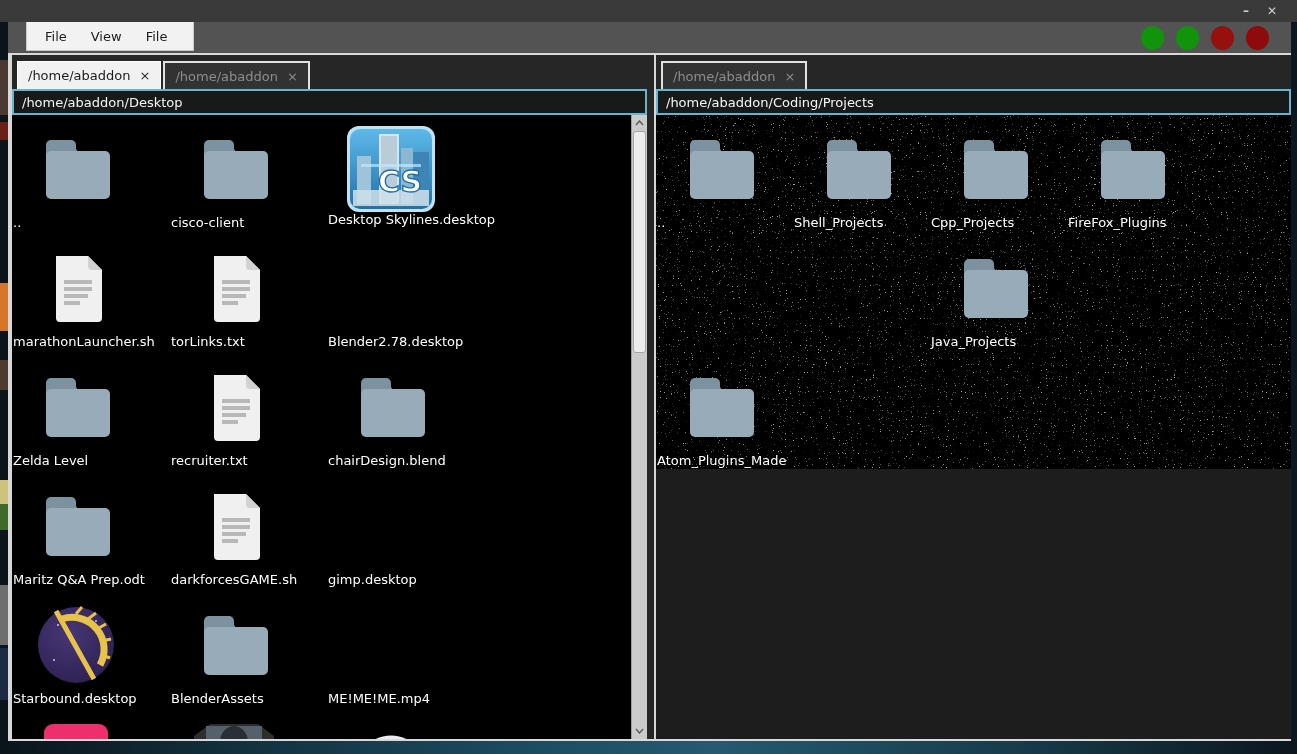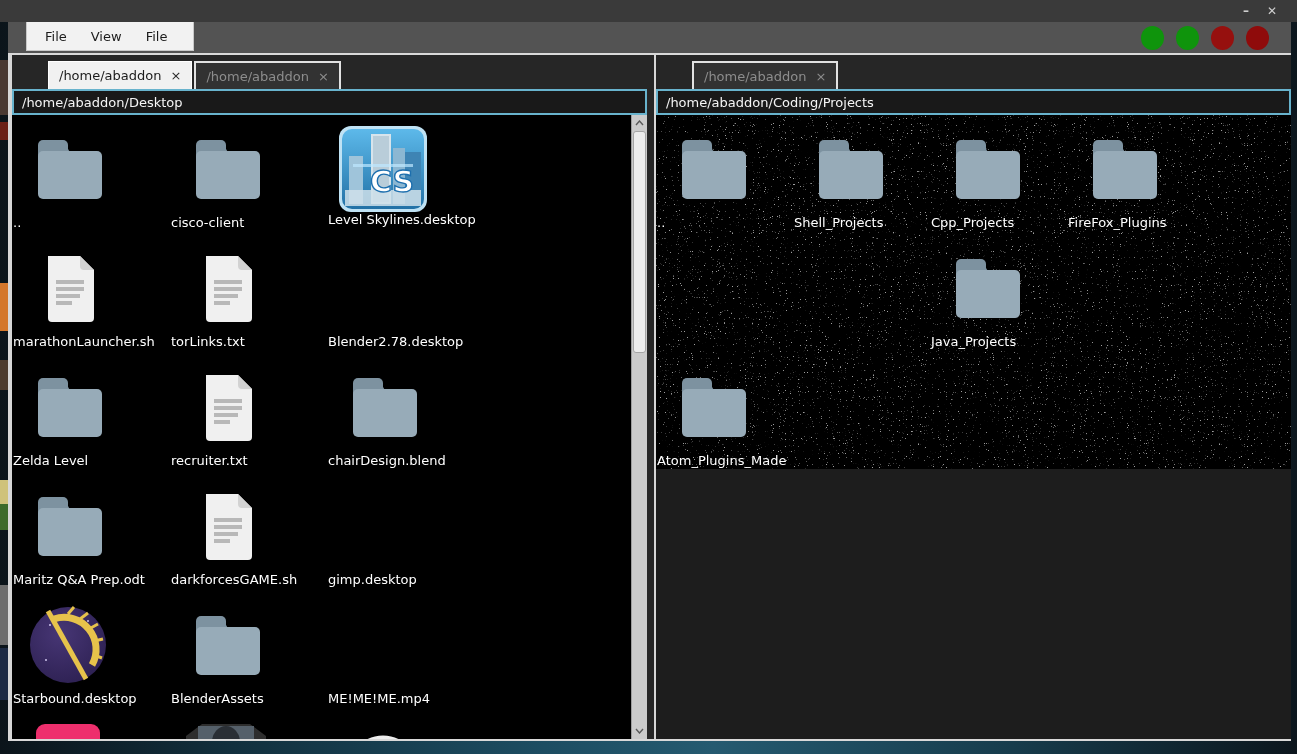--- a/index.html
+++ b/index.html
@@ -33,40 +33,40 @@
   .indicator { width:23px; height:24px; border-radius:50%; }
 
   .main { position:absolute; left:0; top:31px; right:0; bottom:0;
     border:2px solid #d9d9d9; background:#262626; }
 
   .pane { position:absolute; top:0; bottom:0; border-left:2px solid #d6d6d6;
     display:flex; flex-direction:column; }
   .pane-left  { left:0;   width:637px; }
   .pane-right { left:644px; width:637px; }
 
-  .tabstrip { height:34px; background:#262626; display:flex; align-items:flex-end; padding-left:36px; }
+  .tabstrip { height:34px; background:#262626; display:flex; align-items:flex-end; padding-left:5px; }
   .tab { height:28px; display:flex; align-items:center; padding:0 10px; font-size:13px;
     margin-right:2px; cursor:default; }
   .tab.active { background:#f1f1f1; color:#1b1b1b; border:1px solid #ffffff; border-bottom:none; }
   .tab.inactive { background:#323232; color:#8d8d8d; border:2px solid #e2e2e2; border-bottom:none; }
   .tab-label { white-space:nowrap; }
   .tab-close { margin-left:9px; font-size:13px; }
   .tab.active .tab-close { color:#2a2a2a; }
   .tab.inactive .tab-close { color:#8d8d8d; }
 
   .pathbar { height:26px; background:#191919; border:2px solid #68b3cd; color:#f5f5f5;
     font-size:13px; display:flex; align-items:center; padding-left:8px; white-space:nowrap; }
 
   .pane-content { position:relative; flex:1; overflow:hidden; }
   .pane-left  .pane-content { background:#000; }
   .pane-right .pane-content { background:#1d1d1d; }
   .noise-layer { position:absolute; left:0; top:0; width:100%; height:354px; display:block; }
 
   .cell { position:absolute; width:152px; cursor:default; }
-  .icon-box { width:96px; height:80px; margin-left:0;padding-left:16px; }
+  .icon-box { width:96px; height:80px; margin-left:8px;padding-left:16px; }
   .icon-box svg { display:block; }
   .cell-label { margin-top:6px; font-size:13px; color:#ffffff; white-space:nowrap; text-align:left; padding-left:1px; }
 
   
   .vscroll { position:absolute; right:0; top:0; bottom:0; width:16px;
     background:#cbcbcb; border-left:1px solid #9e9e9e; }
   .vscroll .arrow { position:absolute; left:0; width:15px; height:14px; display:flex;
     align-items:center; justify-content:center; }
   .vscroll .arrow.up { top:1px; }
   .vscroll .arrow.down { bottom:1px; }
@@ -157,21 +157,21 @@
     <rect x="66" y="26" width="16" height="52" fill="#3e84b4"></rect>
     <rect x="10" y="30" width="14" height="48" fill="#9fc4da"></rect>
     <rect x="32" y="8" width="20" height="70" fill="#d7e4ec"></rect>
     <rect x="34" y="10" width="16" height="66" fill="#b9cdd9"></rect>
     <rect x="54" y="22" width="12" height="56" fill="#8cb7d2"></rect>
     <rect x="6" y="64" width="76" height="16" fill="#cfe0ea" opacity="0.85"></rect>
     <rect x="14" y="38" width="60" height="3" fill="#bfe8ff" opacity="0.7"></rect>
     <text x="53" y="66" text-anchor="middle" font-family="DejaVu Sans,sans-serif" font-size="30" font-weight="bold" fill="#ffffff" stroke="#1d6fae" stroke-width="1.4">CS</text>
   </svg>
               </div>
-              <div class="cell-label">Level Skylines.desktop</div>
+              <div class="cell-label">Desktop Skylines.desktop</div>
             </div>
             <div class="cell" style="left: 0px; top: 133px;">
               <div class="icon-box">
                 <svg width="80" height="80" viewBox="0 0 80 80">
     <path d="M20 8 h32 l14 14 v48 a4 4 0 0 1 -4 4 H24 a4 4 0 0 1 -4 -4 z" fill="#f0f0f0"></path>
     <path d="M52 8 l14 14 h-10 a4 4 0 0 1 -4 -4 z" fill="#d2d2d2"></path>
     <rect x="28" y="32" width="28" height="4" fill="#b8b8b8"></rect>
     <rect x="28" y="39" width="28" height="4" fill="#b8b8b8"></rect>
     <rect x="28" y="46" width="24" height="4" fill="#b8b8b8"></rect>
     <rect x="28" y="53" width="16" height="4" fill="#b8b8b8"></rect>

